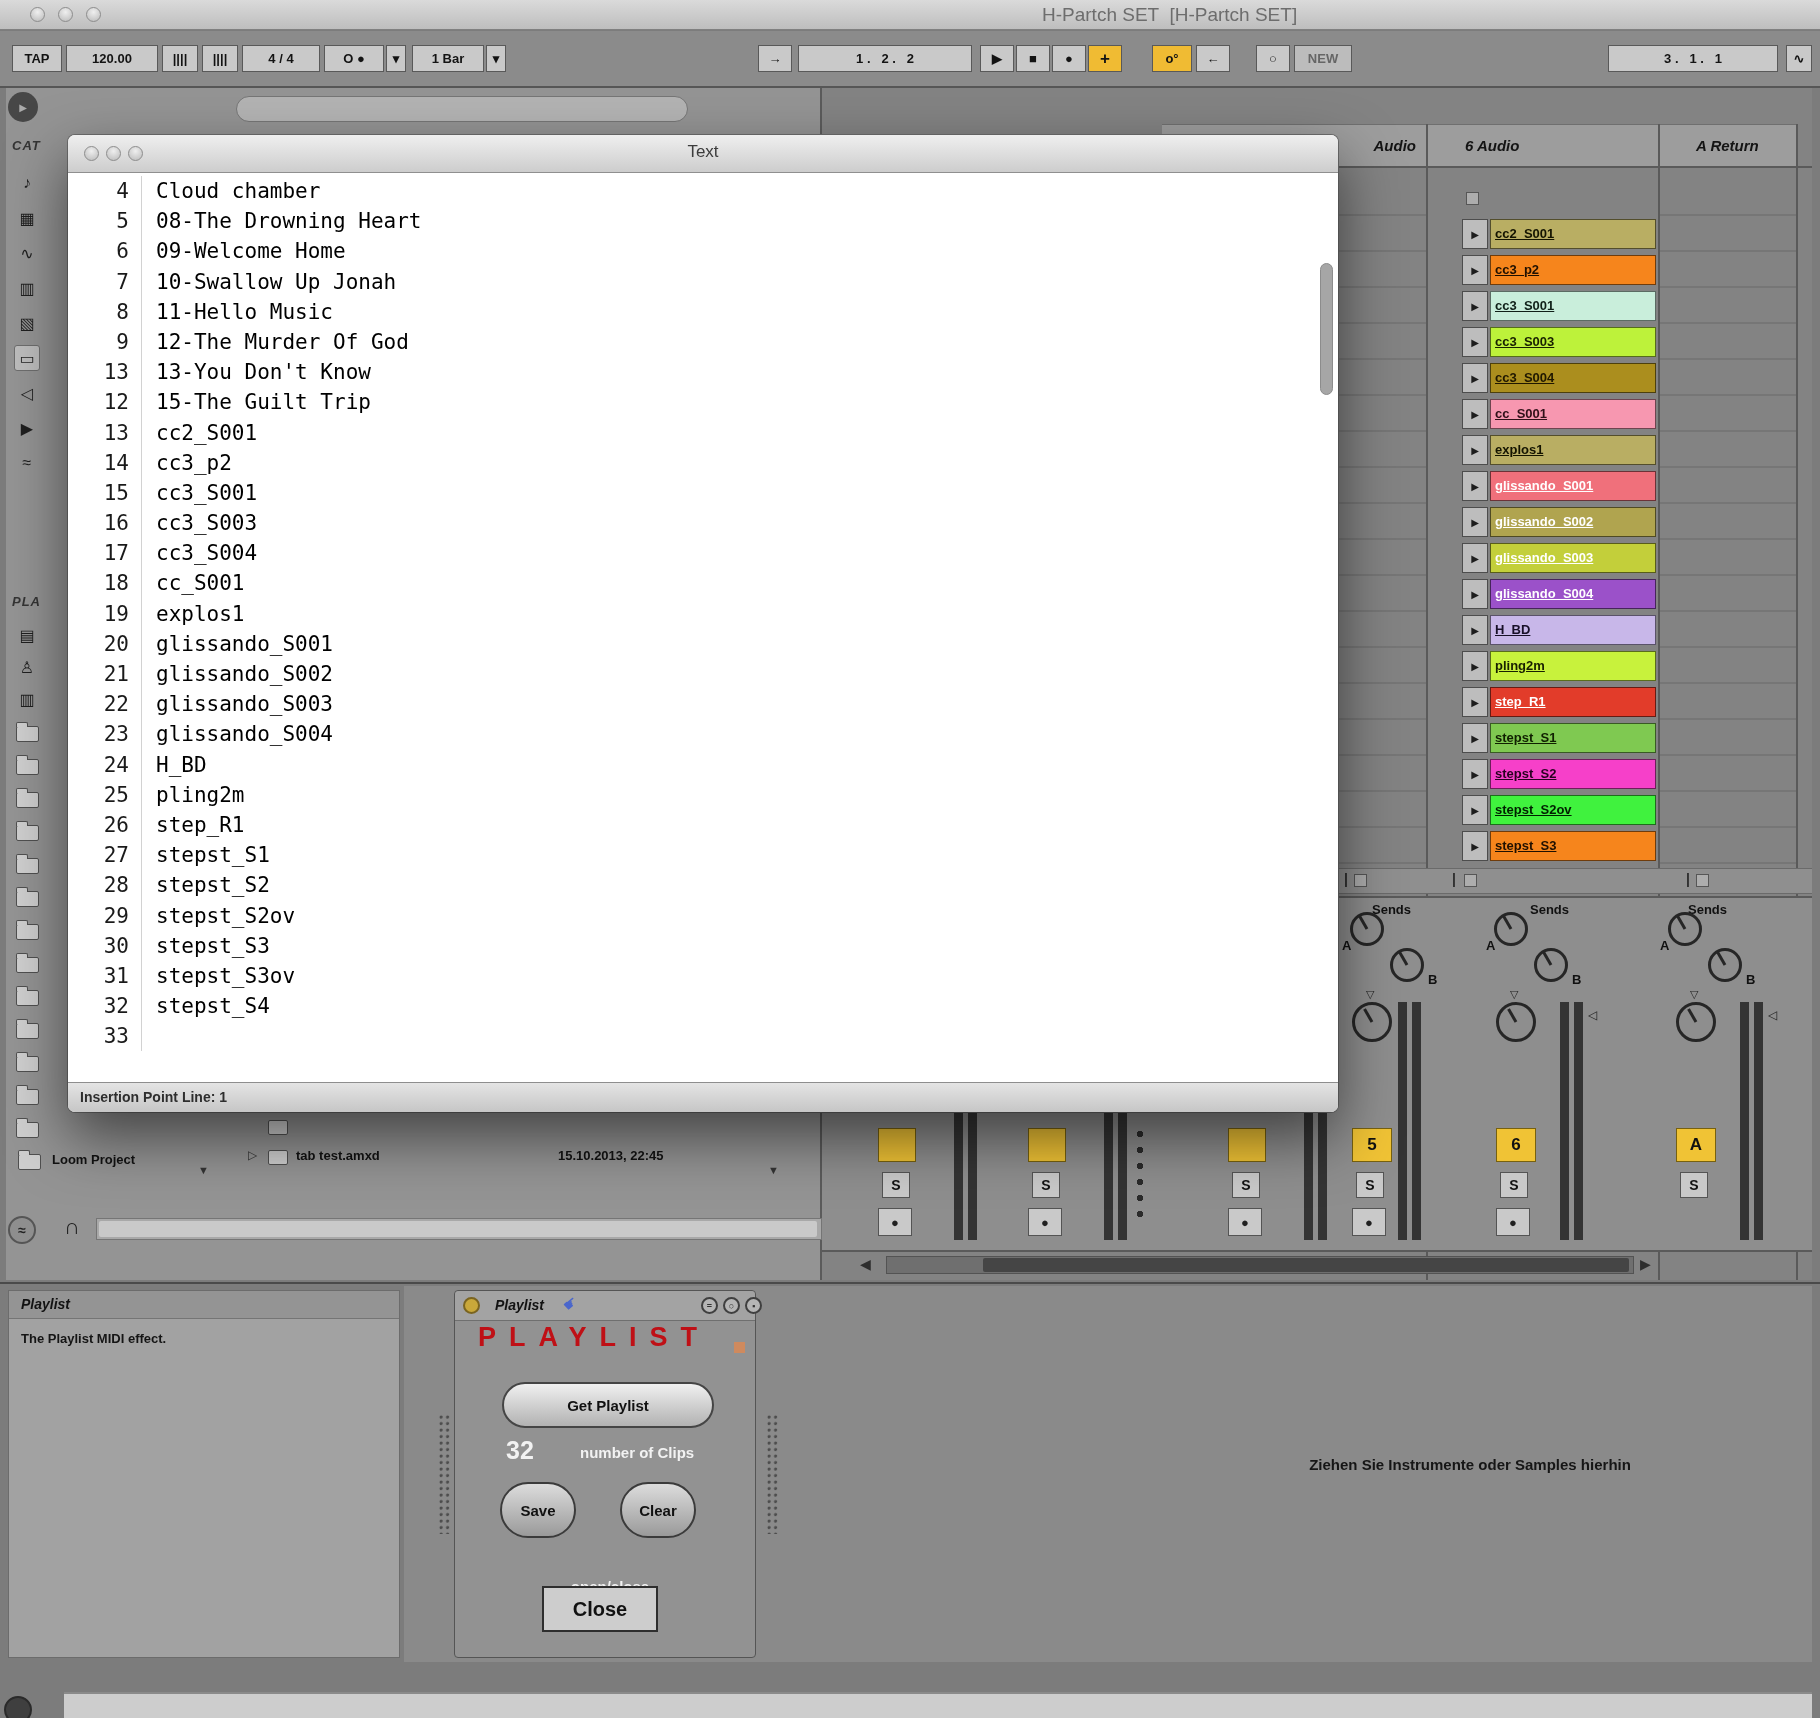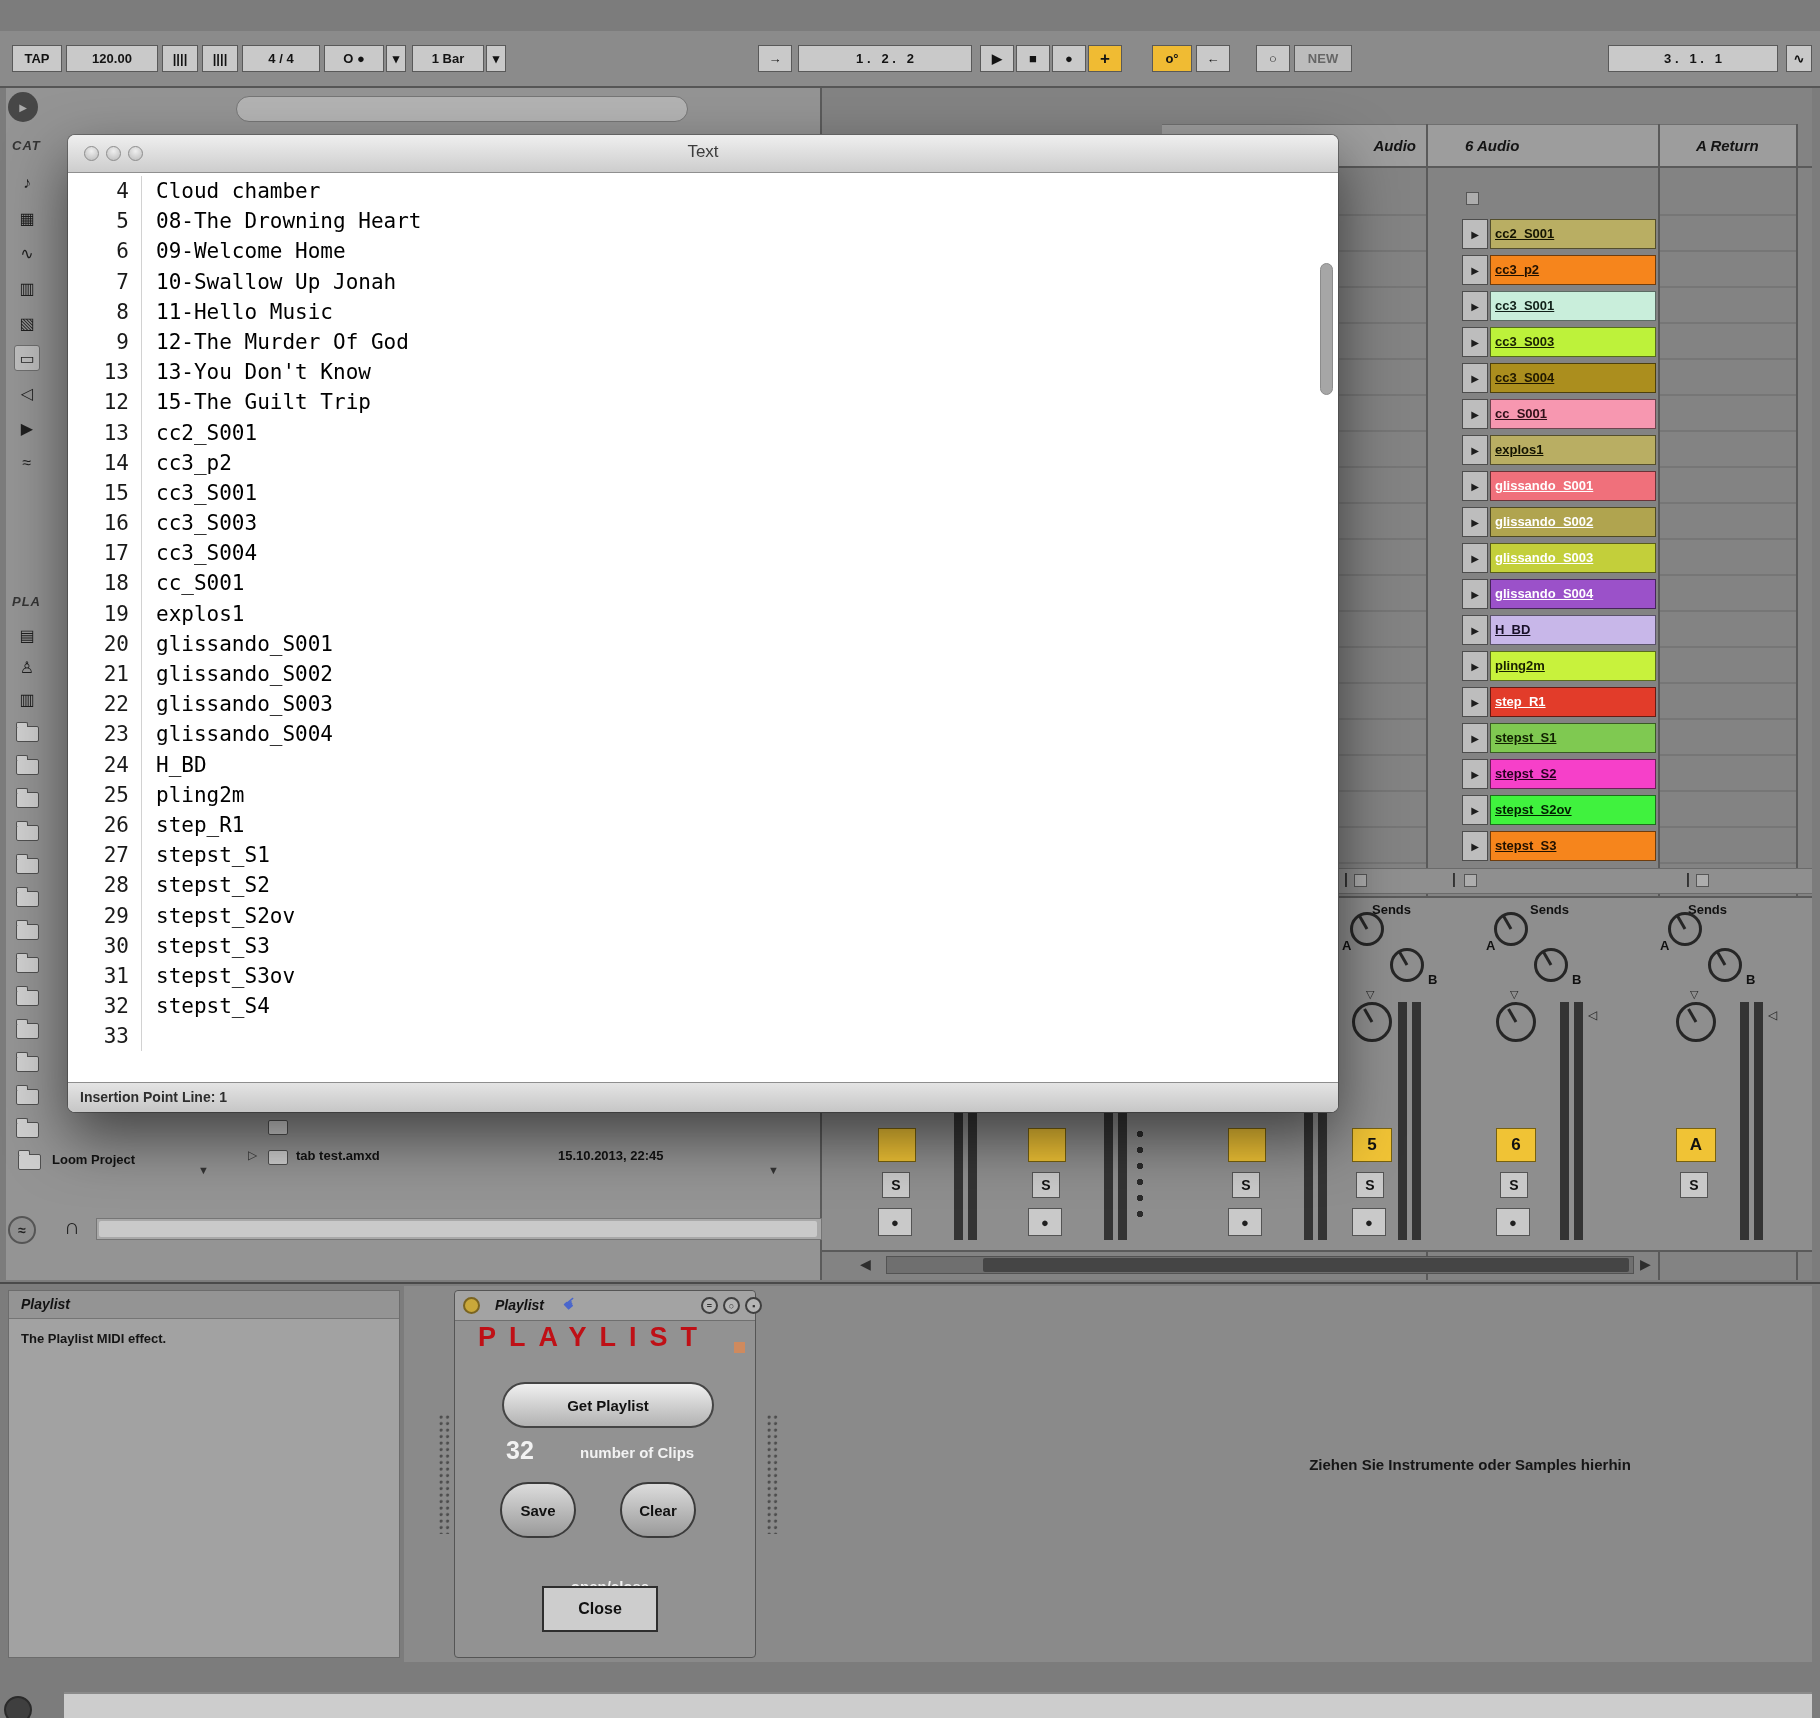--- a/index.html
+++ b/index.html
@@ -107,31 +107,37 @@
     background:#929292; border:1px solid #555; border-radius:4px; }
   .dev-titlebar { position:relative; height:30px; background:#a3a3a3; border-bottom:1px solid #6f6f6f;
     border-radius:4px 4px 0 0; }
   .dcirc { position:absolute; width:17px; height:17px; border-radius:50%; border:2px solid #3f3f3f;
     background:#b5b5b5; color:#333; font-size:9px; font-weight:bold; display:flex; align-items:center; justify-content:center; }
   .bigtitle { position:absolute; font-size:27px; font-weight:bold; letter-spacing:13px; color:#bf1016; white-space:pre; }
   .pill { position:absolute; background:linear-gradient(#f0f0f0,#b2b2b2); border:2px solid #454545;
     border-radius:23px; font-size:15px; font-weight:bold; color:#111; display:flex; align-items:center; justify-content:center; }
   .oval { position:absolute; background:linear-gradient(#dcdcdc,#9a9a9a); border:2px solid #3b3b3b;
     border-radius:32px; font-size:15px; font-weight:bold; color:#111; display:flex; align-items:center; justify-content:center; }
-  .closebtn { position:absolute; background:#cdcdcd; border:2px solid #2e2e2e; font-size:16px;
+  .closebtn { position:absolute; background:#cdcdcd; border:2px solid #2e2e2e; font-size:20px;
     font-weight:bold; color:#111; display:flex; align-items:center; justify-content:center; }
   .wlabel { position:absolute; color:#f2f2f2; font-weight:bold; }
   .bottom-strip { position:absolute; left:64px; top:1692px; width:1748px; height:26px;
     background:#cdcdcd; border-top:2px solid #8a8a8a; }
 </style>
 </head>
 <body>
 
 <div class="screen">
 
+  <div class="titlebar">
+    <span class="tl" style="left:30px;"></span>
+    <span class="tl" style="left:58px;"></span>
+    <span class="tl" style="left:86px;"></span>
+    <span class="win-title" style="left:1042px;">H-Partch SET  [H-Partch SET]</span>
+  </div>
 
   <div class="transport">
     <div class="tbtn" style="left:12px;width:50px;">TAP</div>
     <div class="tbtn" style="left:66px;width:92px;">120.00</div>
     <div class="tbtn" style="left:162px;width:36px;">||||</div>
     <div class="tbtn" style="left:202px;width:36px;">||||</div>
     <div class="tbtn" style="left:242px;width:78px;">4 / 4</div>
     <div class="tbtn" style="left:324px;width:60px;">O ●</div>
     <div class="tbtn" style="left:386px;width:20px;">▾</div>
     <div class="tbtn" style="left:412px;width:72px;">1 Bar</div>

